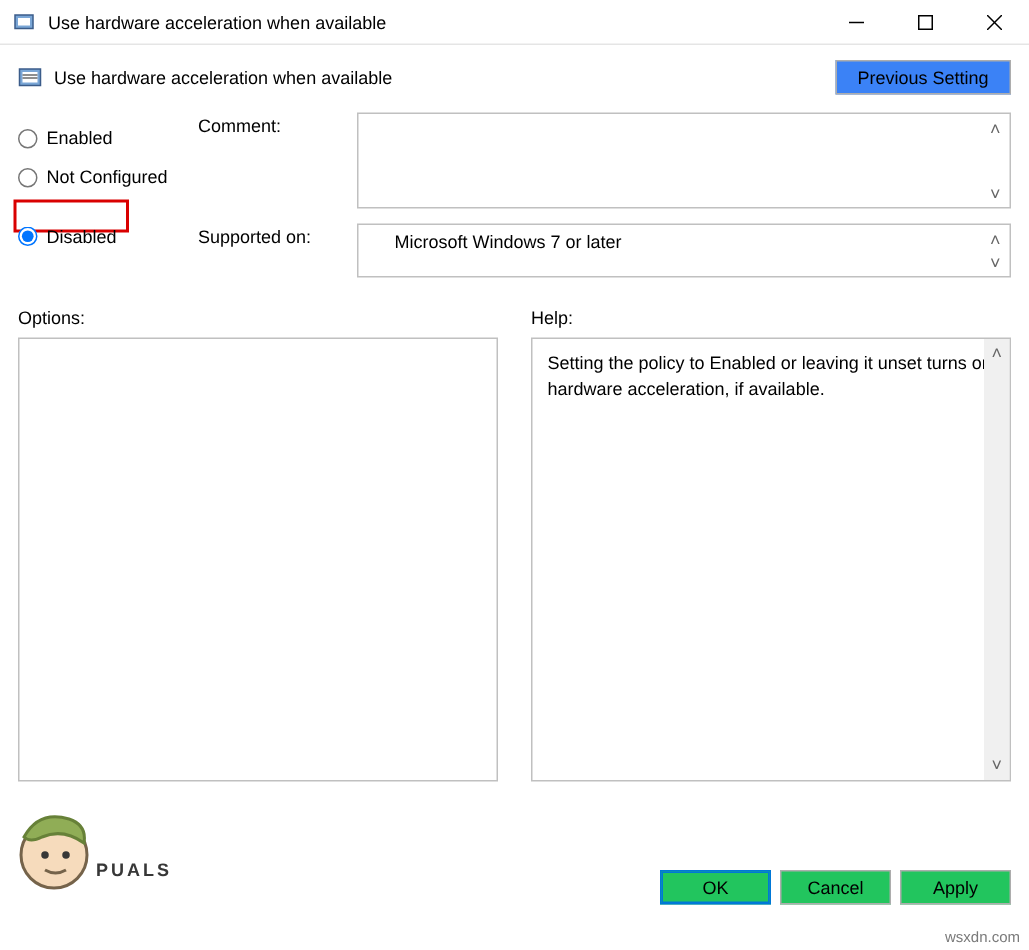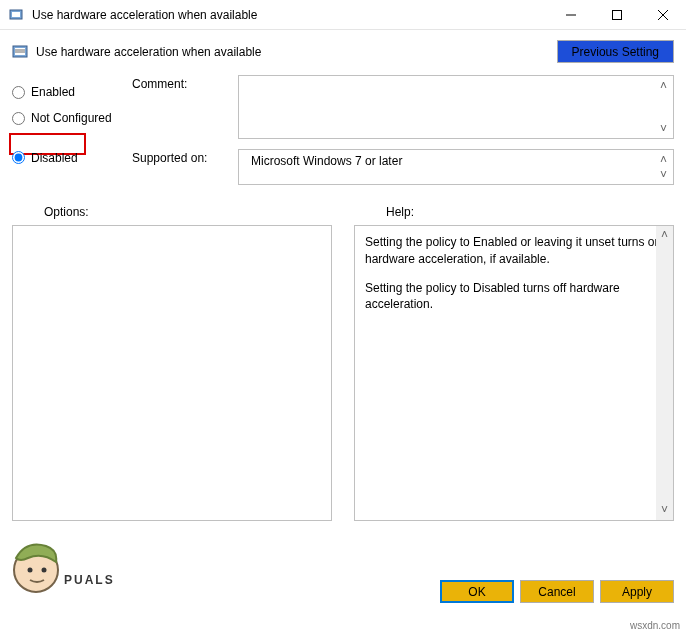--- a/index.html
+++ b/index.html
@@ -10,50 +10,50 @@
 .titlebar-icon { width: 16px; height: 16px; margin: 0 8px; display: flex; align-items: center; justify-content: center; }
 .titlebar-title { flex: 1; color: #000; }
 .titlebar-btns { display: flex; }
 .titlebar-btn { width: 46px; height: 30px; display: flex; align-items: center; justify-content: center; }
 .titlebar-btn svg { stroke: #000; stroke-width: 1; fill: none; }
 
 
 .header { display: flex; align-items: center; padding: 10px 12px 12px 12px; }
 .header-icon { width: 16px; height: 16px; margin-right: 8px; }
 .header-title { flex: 1; color: #000; }
-.nav-btn { height: 23px; padding: 0 14px; margin-left: 6px; background: #1d4ed8; border: 1px solid #adadad; color: #000; display: inline-flex; align-items: center; }
+.nav-btn { height: 23px; padding: 0 14px; margin-left: 6px; background: #3b82f6; border: 1px solid #adadad; color: #000; display: inline-flex; align-items: center; }
 
 
 .settings-row { display: flex; padding: 0 12px; }
 .radio-col { width: 120px; padding-top: 4px; }
 .radio-item { display: flex; align-items: center; height: 26px; }
 .radio-item input { margin: 0 6px 0 0; }
 .radio-highlight { border: 2px solid #d90000; padding: 1px 6px 1px 1px; margin-left: -3px; display: inline-flex; align-items: center; height: 22px; }
 
 .fields-col { flex: 1; }
 .field-row { display: flex; align-items: flex-start; margin-bottom: 10px; gap: 16px; }
 .field-label { width: 90px; color: #000; padding-top: 2px; }
 .textarea { flex: 1; border: 1px solid #c0c0c0; background: #fff; position: relative; }
 .comment-box { height: 64px; }
-.supported-box { height: 36px; padding: 4px 12px; color: #000; }
+.supported-box { height: 36px; padding: 4px 24px; color: #000; }
 .scroll-arrow { position: absolute; right: 2px; width: 15px; height: 15px; display: flex; align-items: center; justify-content: center; color: #666; }
 .scroll-up { top: 2px; }
 .scroll-down { bottom: 2px; }
 
 
 .panels { display: flex; padding: 10px 12px 0 12px; gap: 22px; }
 .panel { flex: 1; display: flex; flex-direction: column; }
-.panel-label { margin-bottom: 6px; color: #000; margin-left: 32px; }
+.panel-label { margin-bottom: 6px; color: #000; }
 .panel-box { border: 1px solid #c0c0c0; background: #fff; height: 296px; padding: 8px 10px; color: #000; line-height: 1.4; position: relative; overflow: hidden; }
 .help-text p { margin: 0 0 12px 0; }
 .panel-scroll { position: absolute; right: 0; top: 0; bottom: 0; width: 17px; background: #f0f0f0; }
 
 
 .footer { position: absolute; right: 12px; bottom: 30px; display: flex; gap: 6px; }
-.footer-btn { width: 74px; height: 23px; border: 1px solid #adadad; background: #eab308; color: #000; display: flex; align-items: center; justify-content: center; }
+.footer-btn { width: 74px; height: 23px; border: 1px solid #adadad; background: #22c55e; color: #000; display: flex; align-items: center; justify-content: center; }
 .footer-btn.primary { border: 1px solid #0078d7; outline: 1px solid #0078d7; outline-offset: -2px; }
 
 
 .watermark-logo { position: absolute; left: 8px; bottom: 32px; opacity: 0.94; }
 .watermark-text { position: absolute; right: 6px; bottom: 2px; font-size: 10px; color: #7a7a7a; }
 </style>
 </head>
 <body>
 
 <div class="titlebar">
@@ -139,21 +139,20 @@
 
 <div class="panels">
   <div class="panel">
     <div class="panel-label">Options:</div>
     <div class="panel-box"></div>
   </div>
   <div class="panel">
     <div class="panel-label">Help:</div>
     <div class="panel-box help-text">
       <p>Setting the policy to Enabled or leaving it unset turns on hardware acceleration, if available.</p>
-      <p>Setting the policy to Disabled turns off hardware acceleration.</p>
       <div class="panel-scroll">
         <div class="scroll-arrow scroll-up" style="right:1px;">˄</div>
         <div class="scroll-arrow scroll-down" style="right:1px;">˅</div>
       </div>
     </div>
   </div>
 </div>
 
 <div class="footer">
   <div class="footer-btn primary">OK</div>

